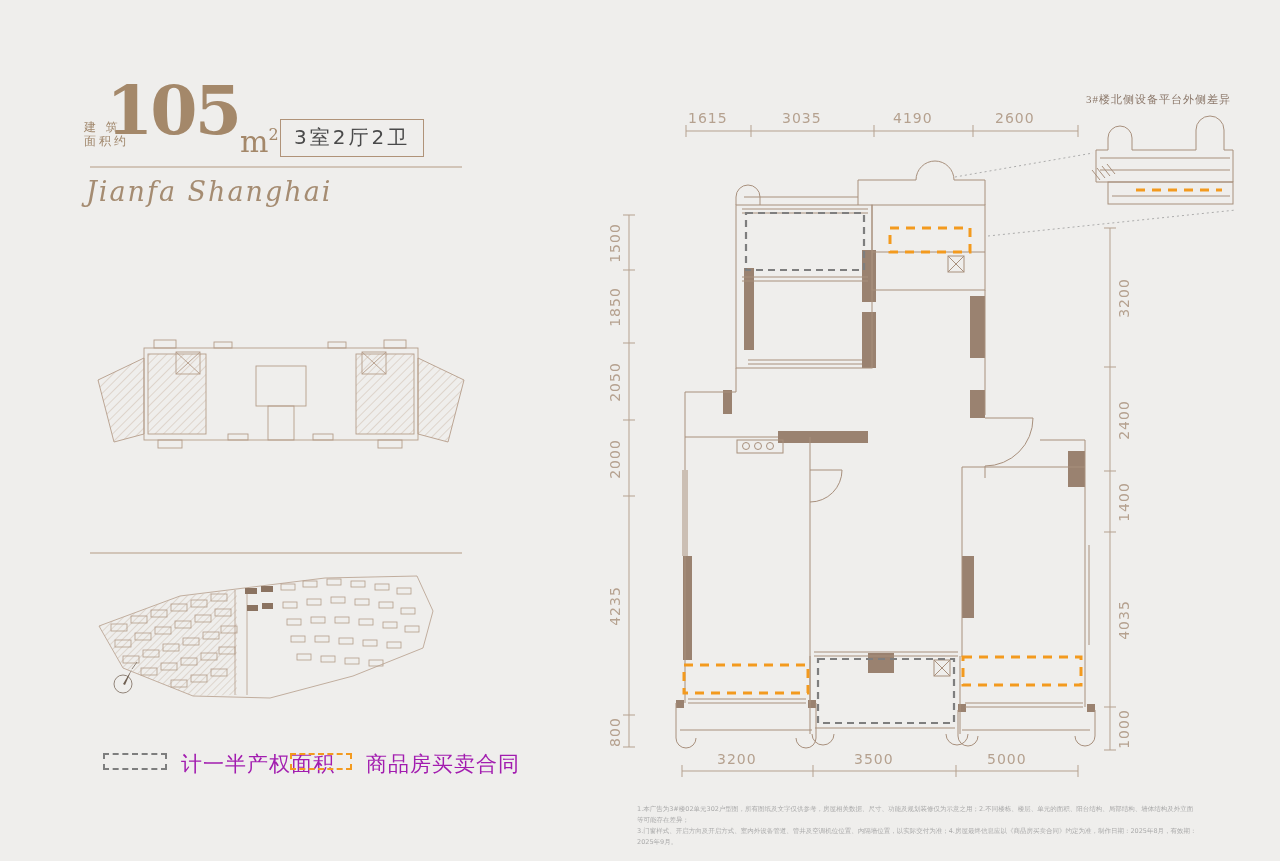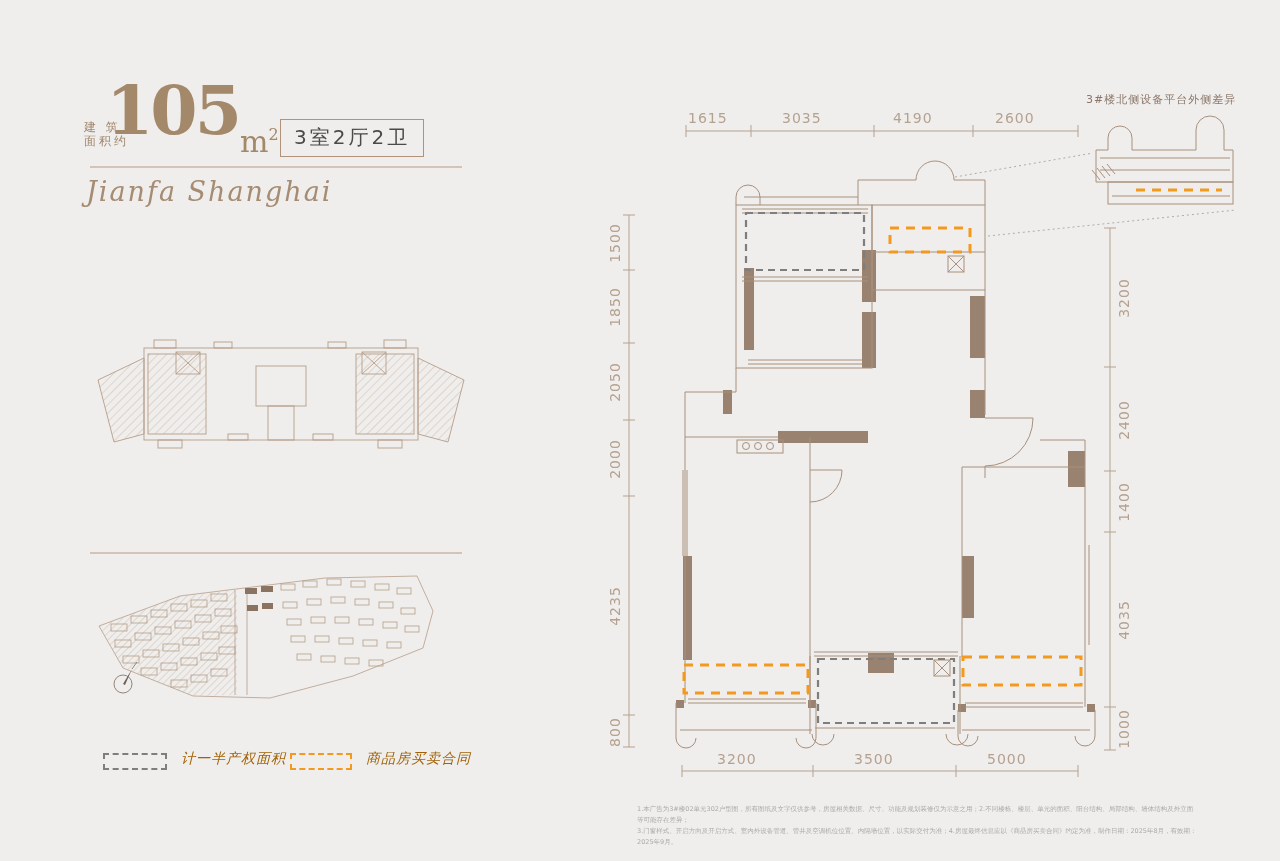--- a/index.html
+++ b/index.html
@@ -16,26 +16,26 @@
   .area-unit sup{font-size:16px;vertical-align:12px;}
   .badge{left:280px;top:119px;border:1px solid #b09379;padding:4px 13px 5px 13px;
          font-size:20px;color:#4a4a4a;letter-spacing:3px;font-weight:500;}
   .script{left:86px;top:176px;font-family:"DejaVu Serif","Liberation Serif",serif;
           font-style:italic;font-size:27px;color:#a58c72;letter-spacing:2px;}
 
   
   .swatch{height:13px;}
   .swatch.gray{left:103px;top:753px;width:60px;border:2px dashed #7e7e7e;}
   .swatch.orange{left:290px;top:753px;width:58px;border:2px dashed #f39a1e;}
-  .legend-label{top:750px;font-size:14px;color:#a16207;letter-spacing:1px;font-style:italic;}
+  .legend-label{top:750px;font-size:21px;color:#a21caf;letter-spacing:1px;}
   .legend-label.l1{left:181px;}
   .legend-label.l2{left:366px;}
 
   
-  .plan-note{left:1086px;top:92px;font-size:11px;color:#8a7668;letter-spacing:1px;}
+  .plan-note{left:1086px;top:92px;font-size:11px;color:#8a7668;letter-spacing:1px;font-family:Liberation Serif, serif;}
 
   
   .dim{font-size:14px;color:#b5a18f;letter-spacing:1px;width:60px;}
   .dim-v{font-size:14px;color:#b5a18f;letter-spacing:1px;text-align:center;width:56px;
          transform:rotate(-90deg);transform-origin:center;}
 
   
   .disclaimer{left:637px;top:804px;width:560px;font-size:6.5px;line-height:11px;color:#ababab;}
 
   svg{position:absolute;left:0;top:0;}

